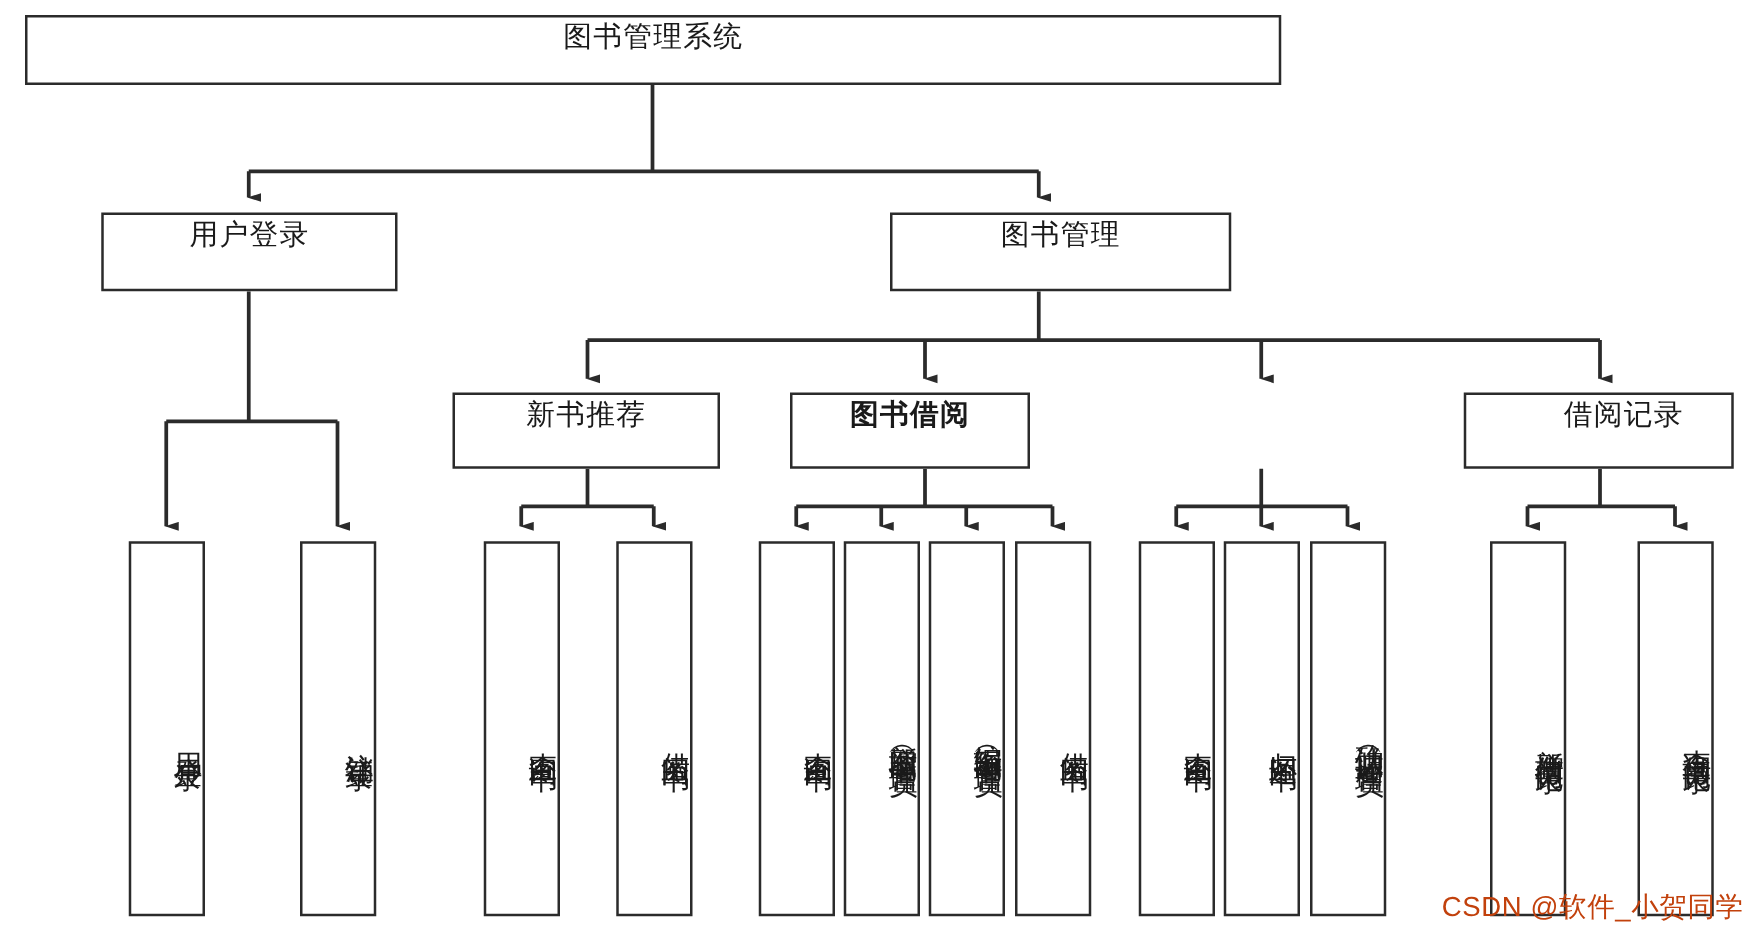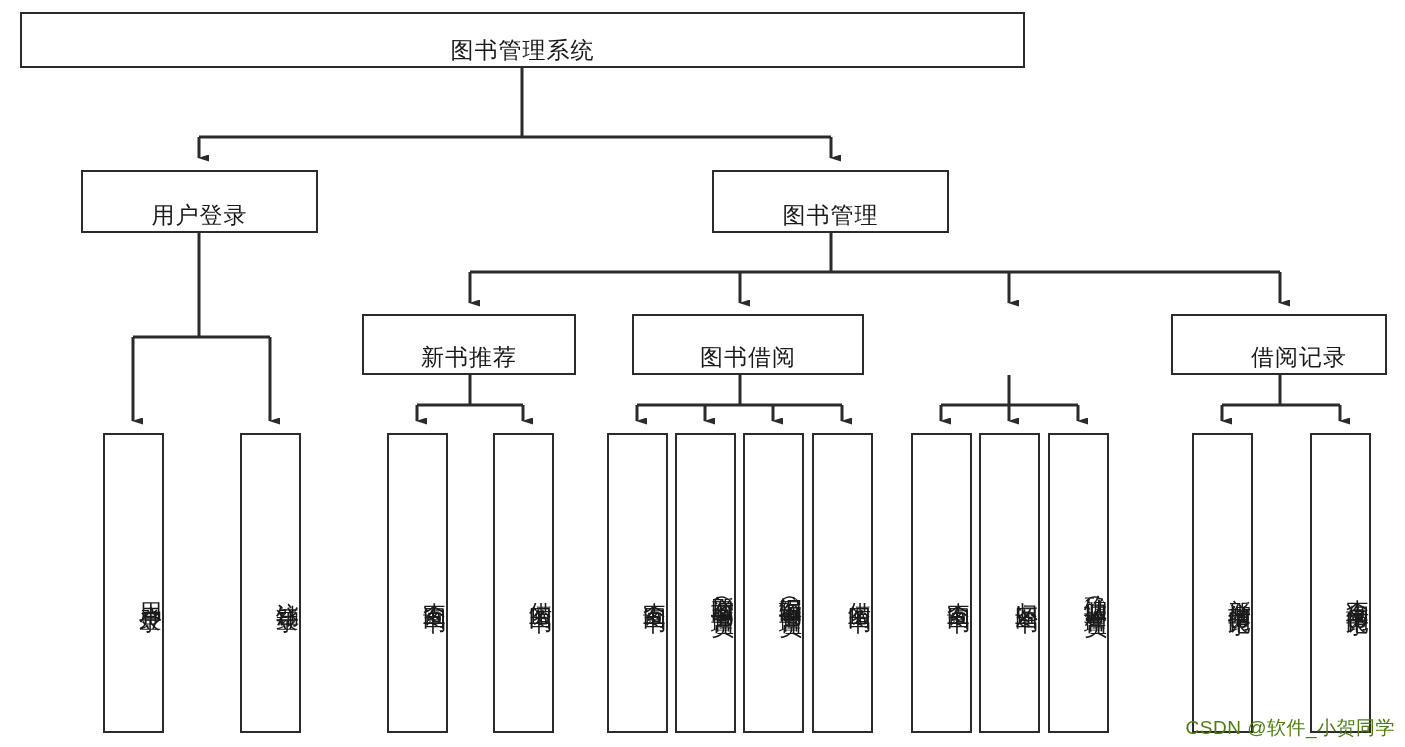--- a/index.html
+++ b/index.html
@@ -24,21 +24,21 @@
     width: 1405px;
     height: 747px;
     pointer-events: none;
   }
   .node {
     position: absolute;
     box-sizing: border-box;
     border: 2px solid #2b2b2b;
     background: #ffffff;
     display: flex;
-    align-items: flex-end;
+    align-items: flex-start;
     justify-content: center;
     color: #1a1a1a;
     z-index: 2;
   }
   .node.horiz {
     font-size: 23px;
     letter-spacing: 1px;
   }
   .node.vert {
     writing-mode: vertical-rl;
@@ -53,22 +53,22 @@
   .node.vert .vtext {
     writing-mode: vertical-rl;
     text-orientation: upright;
     display: block;
     white-space: nowrap;
   }
   #watermark {
     position: absolute;
     right: 10px;
     bottom: 6px;
-    font-size: 19px;
-    color: #4d7c0f;
+    font-size: 22px;
+    color: #c2410c;
     letter-spacing: 0.5px;
     z-index: 5;
     white-space: nowrap;
   }
 </style>
 </head>
 <body>
 
 <div id="canvas">
 
@@ -122,28 +122,28 @@
     </g>
   </svg>
 
   <div class="node horiz" style="left:20px; top:12px; width:1005px; height:56px;">
     <span>图书管理系统</span>
   </div>
 
   <div class="node horiz" style="left:81px; top:170px; width:237px; height:63px;">
     <span>用户登录</span>
   </div>
-  <div class="node horiz" style="left:712px; top:170px; width:237px; height:63px;">
+  <div class="node horiz" style="left:712px; top:170px; width:273px; height:63px;">
     <span>图书管理</span>
   </div>
 
   <div class="node horiz" style="left:362px; top:314px; width:214px; height:61px;">
     <span>新书推荐</span>
   </div>
-  <div class="node horiz" style="left:632px; top:314px; width:232px; height:61px;">
+  <div class="node horiz" style="left:632px; top:314px; width:192px; height:61px;font-weight:bold;">
     <span>图书借阅</span>
   </div>
   <div class="node horiz" style="left:1171px; top:314px; width:216px; height:61px;padding-left:40px;">
     <span>借阅记录</span>
   </div>
 
   <div class="node vert" style="left:103px; top:433px; width:61px; height:300px;">
     <span class="vtext">用户登录</span>
   </div>
   <div class="node vert" style="left:240px; top:433px; width:61px; height:300px;">

